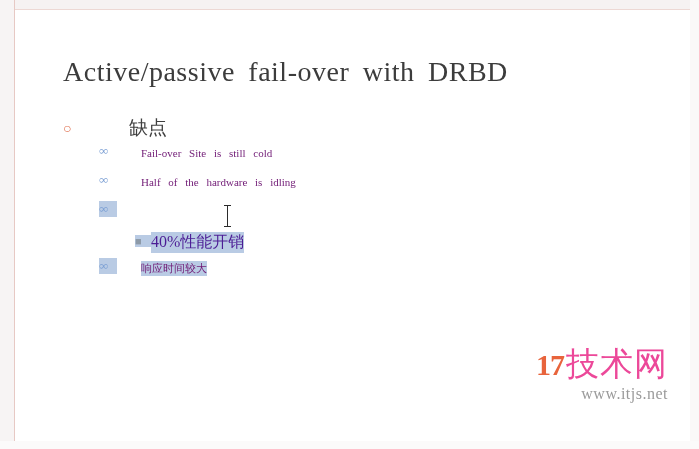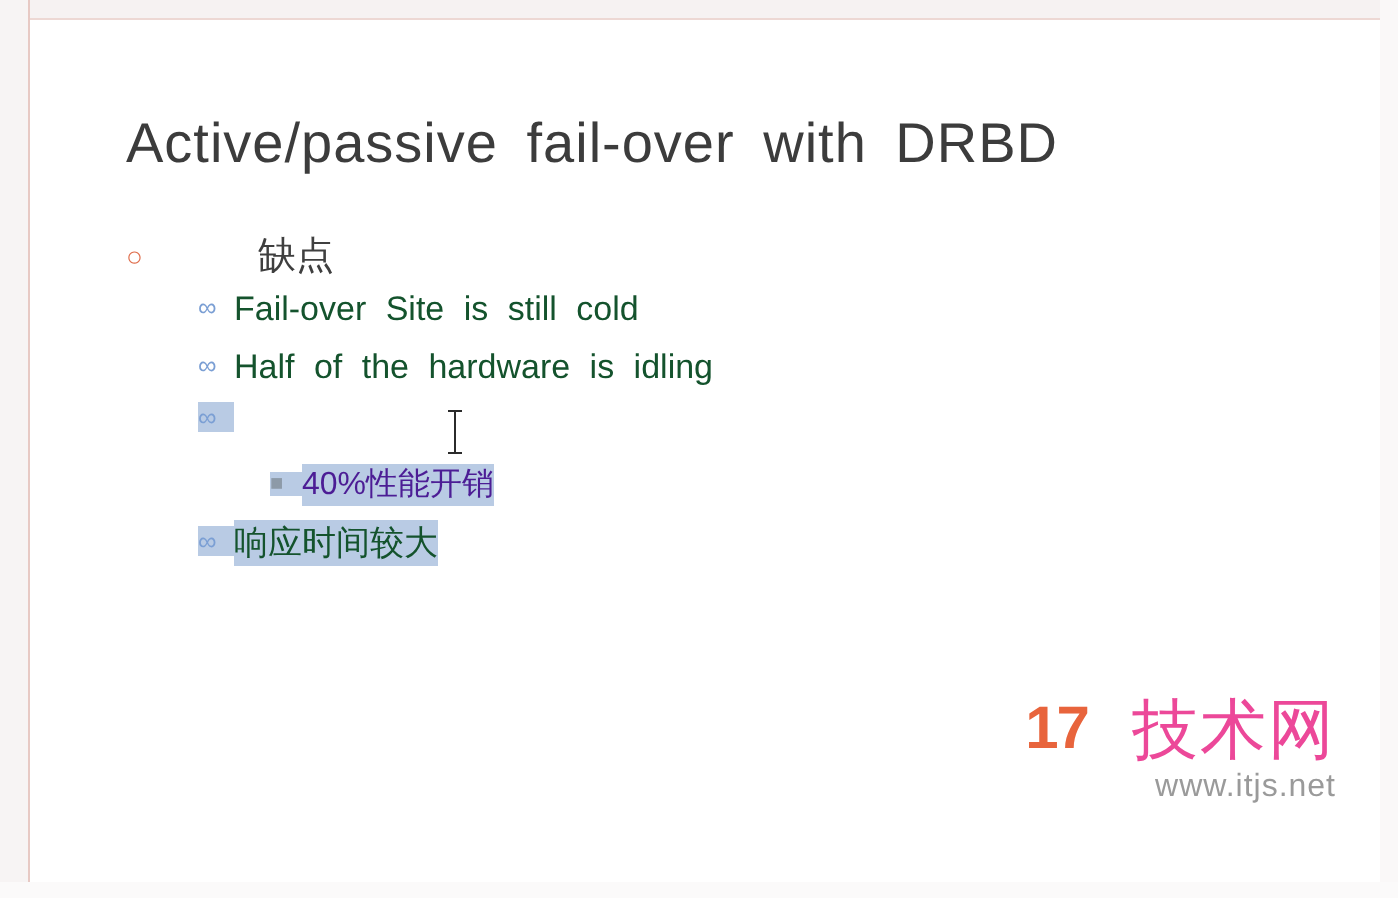--- a/index.html
+++ b/index.html
@@ -6,21 +6,21 @@
     margin: 0;
     padding: 0;
     background: #ffffff;
   }
   #stage {
     position: relative;
     width: 699px;
     height: 449px;
     background: #ffffff;
     overflow: hidden;
-    font-family: Liberation Sans, sans-serif;
+    font-family: Liberation Serif, serif;
   }
   
   .frame-left {
     position: absolute;
     left: 0; top: 0;
     width: 14px; height: 449px;
     background: #f7f4f4;
     border-right: 1px solid #e7c9c4;
   }
   .frame-top {
@@ -97,21 +97,21 @@
     width: 16px;
     font-size: 11px;
     color: #8d9aa8;
     transform: translateY(-2px);
   }
   .txt {
     color: #3f3f3f;
     word-spacing: 5px;
   }
   .t-l1 { font-size: 19px; color: #3f3f3f; margin-left: 48px; }
-  .t-l2 { font-size: 17px; color: #14532d; }
+  .t-l2 { font-size: 11px; color: #701a75; margin-left: 24px; }
   .t-l3 { font-size: 16px; color: #4c1d95; }
   .sel {
     background: #b9cbe4;
   }
   .sel-marker {
     background: #b9cbe4;
   }
   
   .caret {
     position: absolute;
@@ -137,21 +137,21 @@
     position: absolute;
     right: 22px;
     bottom: 38px;
     text-align: right;
     user-select: none;
   }
   .wm-main {
     display: flex;
     align-items: center;
     justify-content: flex-end;
-    gap: 22px;
+    gap: 2px;
     text-align: center;
   }
   .wm-logo {
     font-size: 30px;
     color: #e8643c;
     font-weight: bold;
     letter-spacing: -1px;
     line-height: 1;
   }
   .wm-word {

